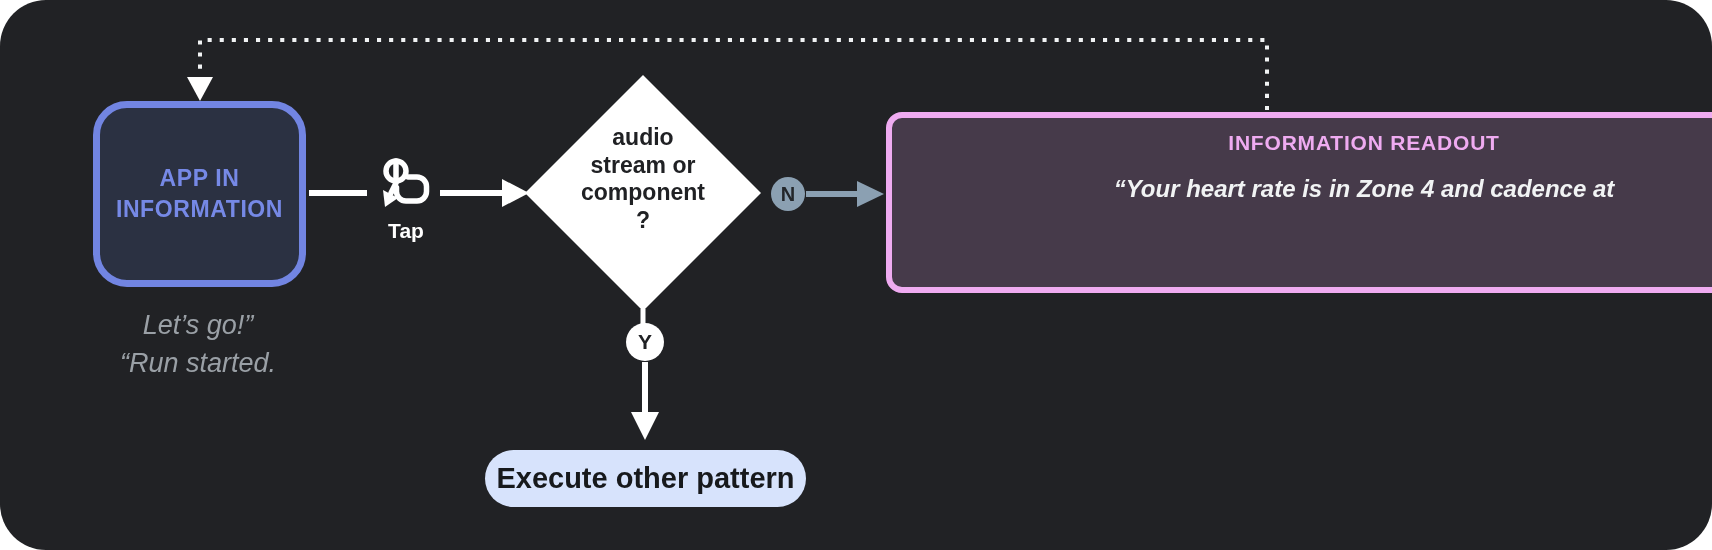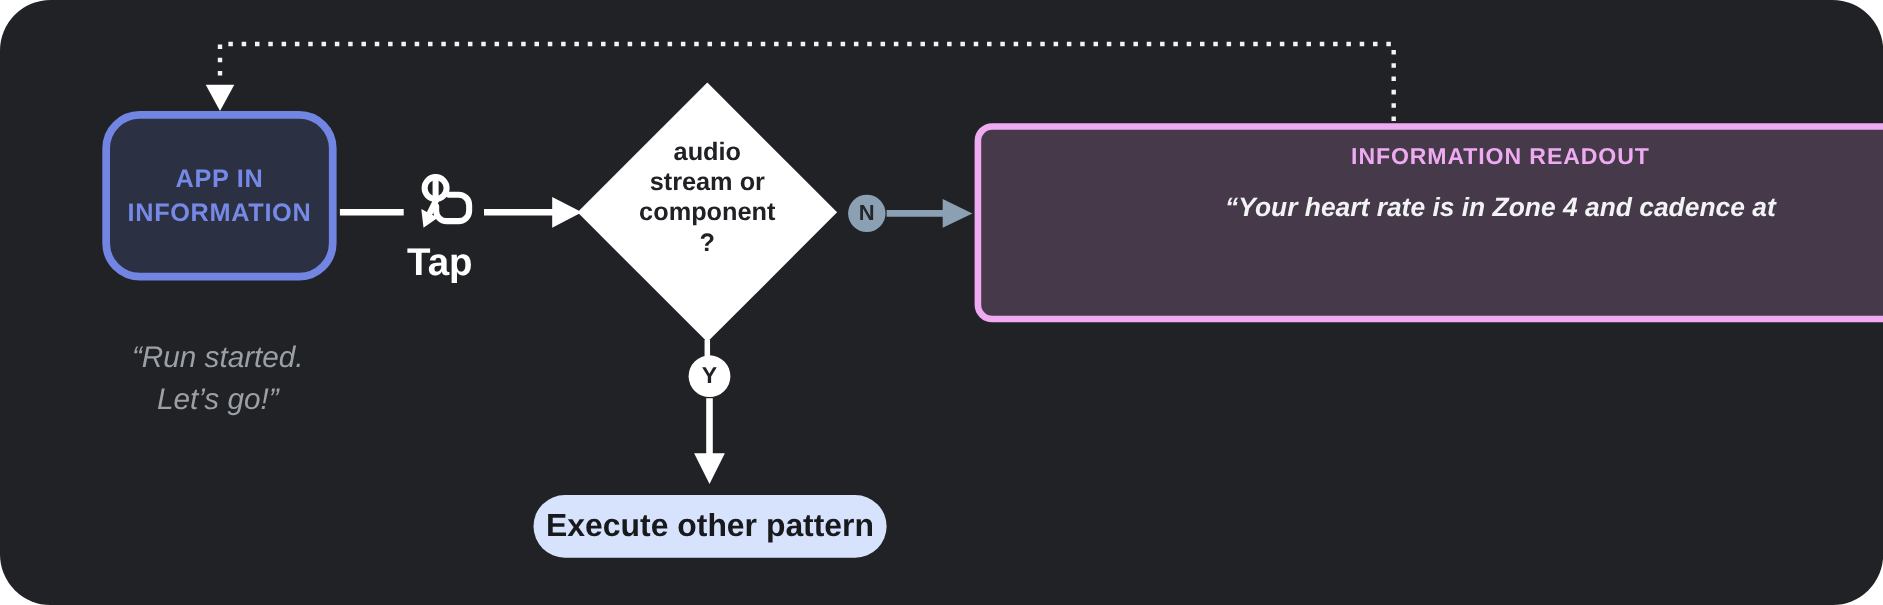--- a/index.html
+++ b/index.html
@@ -22,21 +22,21 @@
   .stroke-line   { stroke: var(--c-line); fill: none; }
   .fill-line     { fill: var(--c-line); }
   .stroke-slate  { stroke: var(--c-n-badge); fill: none; }
   .fill-slate    { fill: var(--c-n-badge); }
   .fill-diamond  { fill: var(--c-diamond-fill); }
   .stroke-dotted { stroke: var(--c-dotted); fill: none; }
 
   .app-box {
     position: absolute;
     left: 93px; top: 101px;
-    width: 213px; height: 154px;
+    width: 213px; height: 186px;
     box-sizing: border-box;
     border: 7px solid var(--c-app-border);
     background: var(--c-app-bg);
     border-radius: 34px;
     display: flex; flex-direction: column;
     align-items: center; justify-content: center;
     color: var(--c-app-text);
     font-size: 23px; font-weight: bold;
     letter-spacing: 0.6px; line-height: 31px;
     text-align: center;
@@ -47,22 +47,23 @@
     width: 280px;
     text-align: center;
     color: var(--c-caption);
     font-size: 27px; font-style: italic;
     line-height: 38px;
   }
   .tap-icon { position: absolute; left: 372px; top: 156px; }
   .tap-label {
     position: absolute;
     left: 370px; top: 219px; width: 72px;
+    text-align: center;
     color: var(--c-tap-label);
-    font-size: 35px; font-weight: bold;
+    font-size: 21px; font-weight: bold;
   }
   .diamond-text {
     position: absolute;
     left: 558px; top: 124px; width: 170px;
     text-align: center;
     color: var(--c-diamond-text);
     font-size: 23px; font-weight: bold;
     line-height: 27.5px;
   }
   .badge {
@@ -140,22 +141,22 @@
 
     <line x1="806" y1="194" x2="858" y2="194" class="stroke-slate" stroke-width="6"></line>
     <polygon points="884,194 857,181 857,207" class="fill-slate"></polygon>
   </svg>
 
   <div class="app-box">
     <span>APP IN</span>
     <span>INFORMATION</span>
   </div>
   <div class="app-caption">
+    <div>Let’s go!”</div>
     <div>“Run started.</div>
-    <div>Let’s go!”</div>
   </div>
 
   <svg class="tap-icon" width="68" height="60" viewBox="0 0 68 60">
     <circle cx="24" cy="15" r="10" class="stroke-line" stroke-width="5.5"></circle>
     <path d="M 24 5 L 24 27 L 19 37" class="stroke-line" stroke-width="5.5" stroke-linecap="round" stroke-linejoin="round"></path>
     <polygon points="13,51 26,42 11,34" class="fill-line"></polygon>
     <path d="M 36 21 h 9 a 9.5 9.5 0 0 1 9.5 9.5 v 5 a 9.5 9.5 0 0 1 -9.5 9.5 h -11 a 9.5 9.5 0 0 1 -9.5 -9.5 v -4" class="stroke-line" stroke-width="5.5" stroke-linecap="round"></path>
   </svg>
   <div class="tap-label">Tap</div>
 

